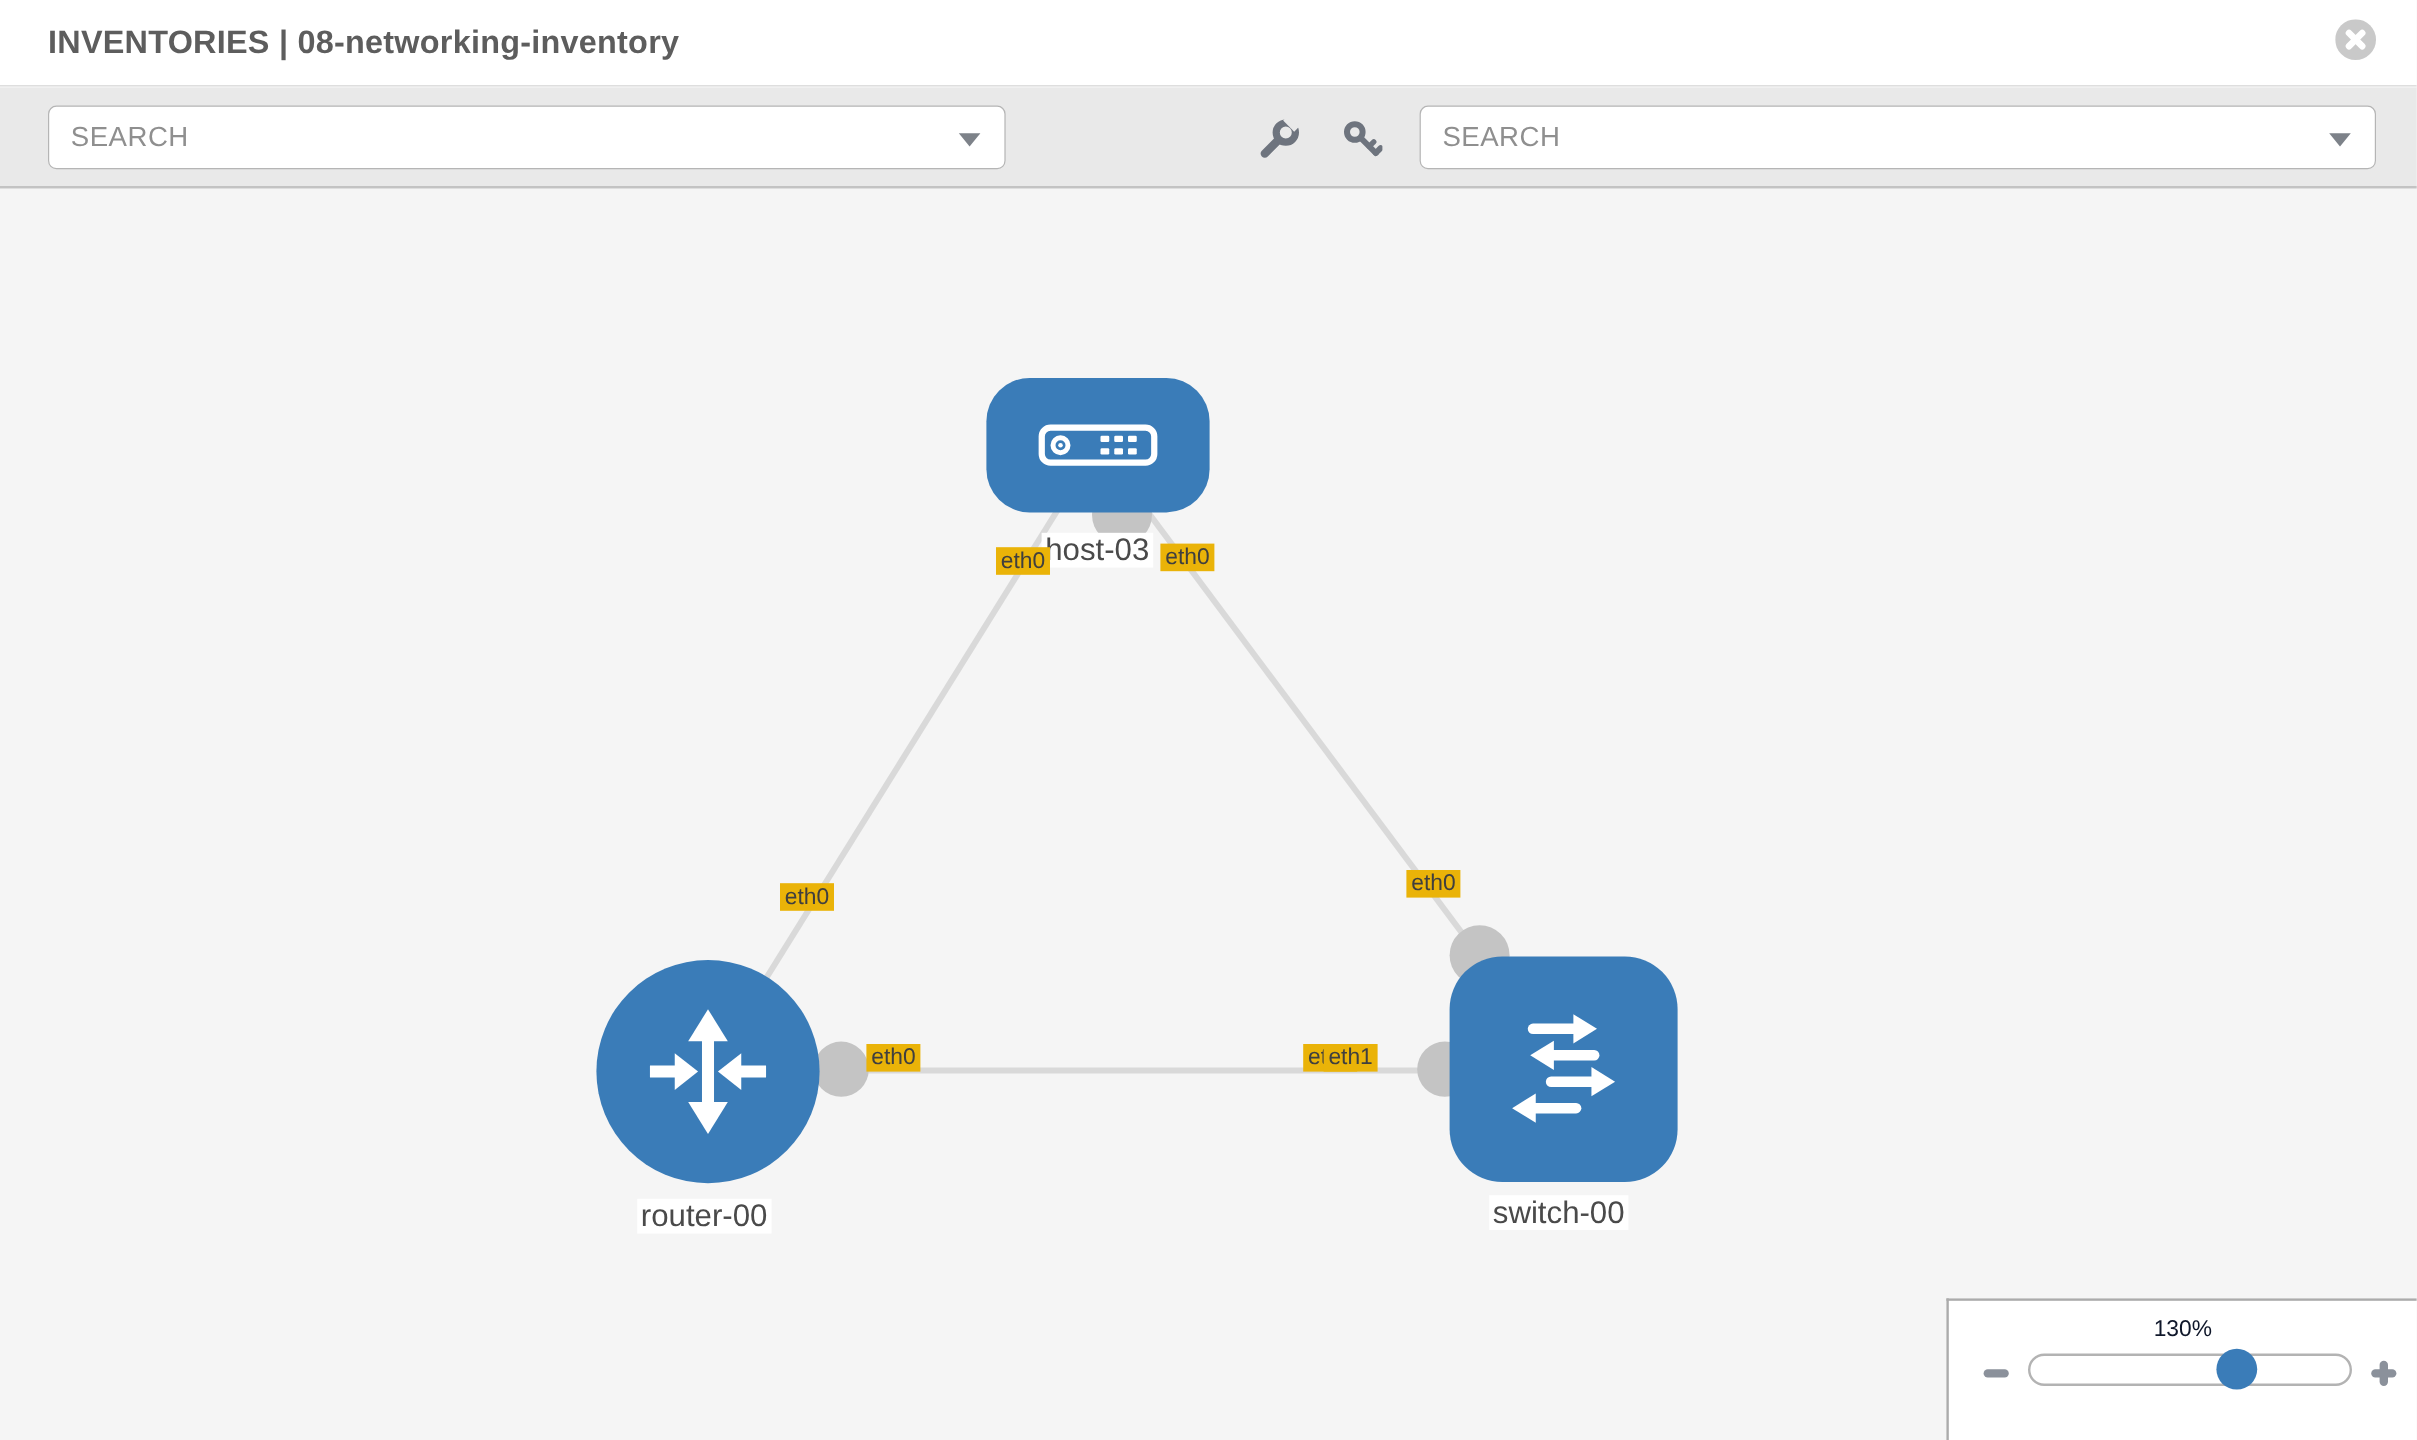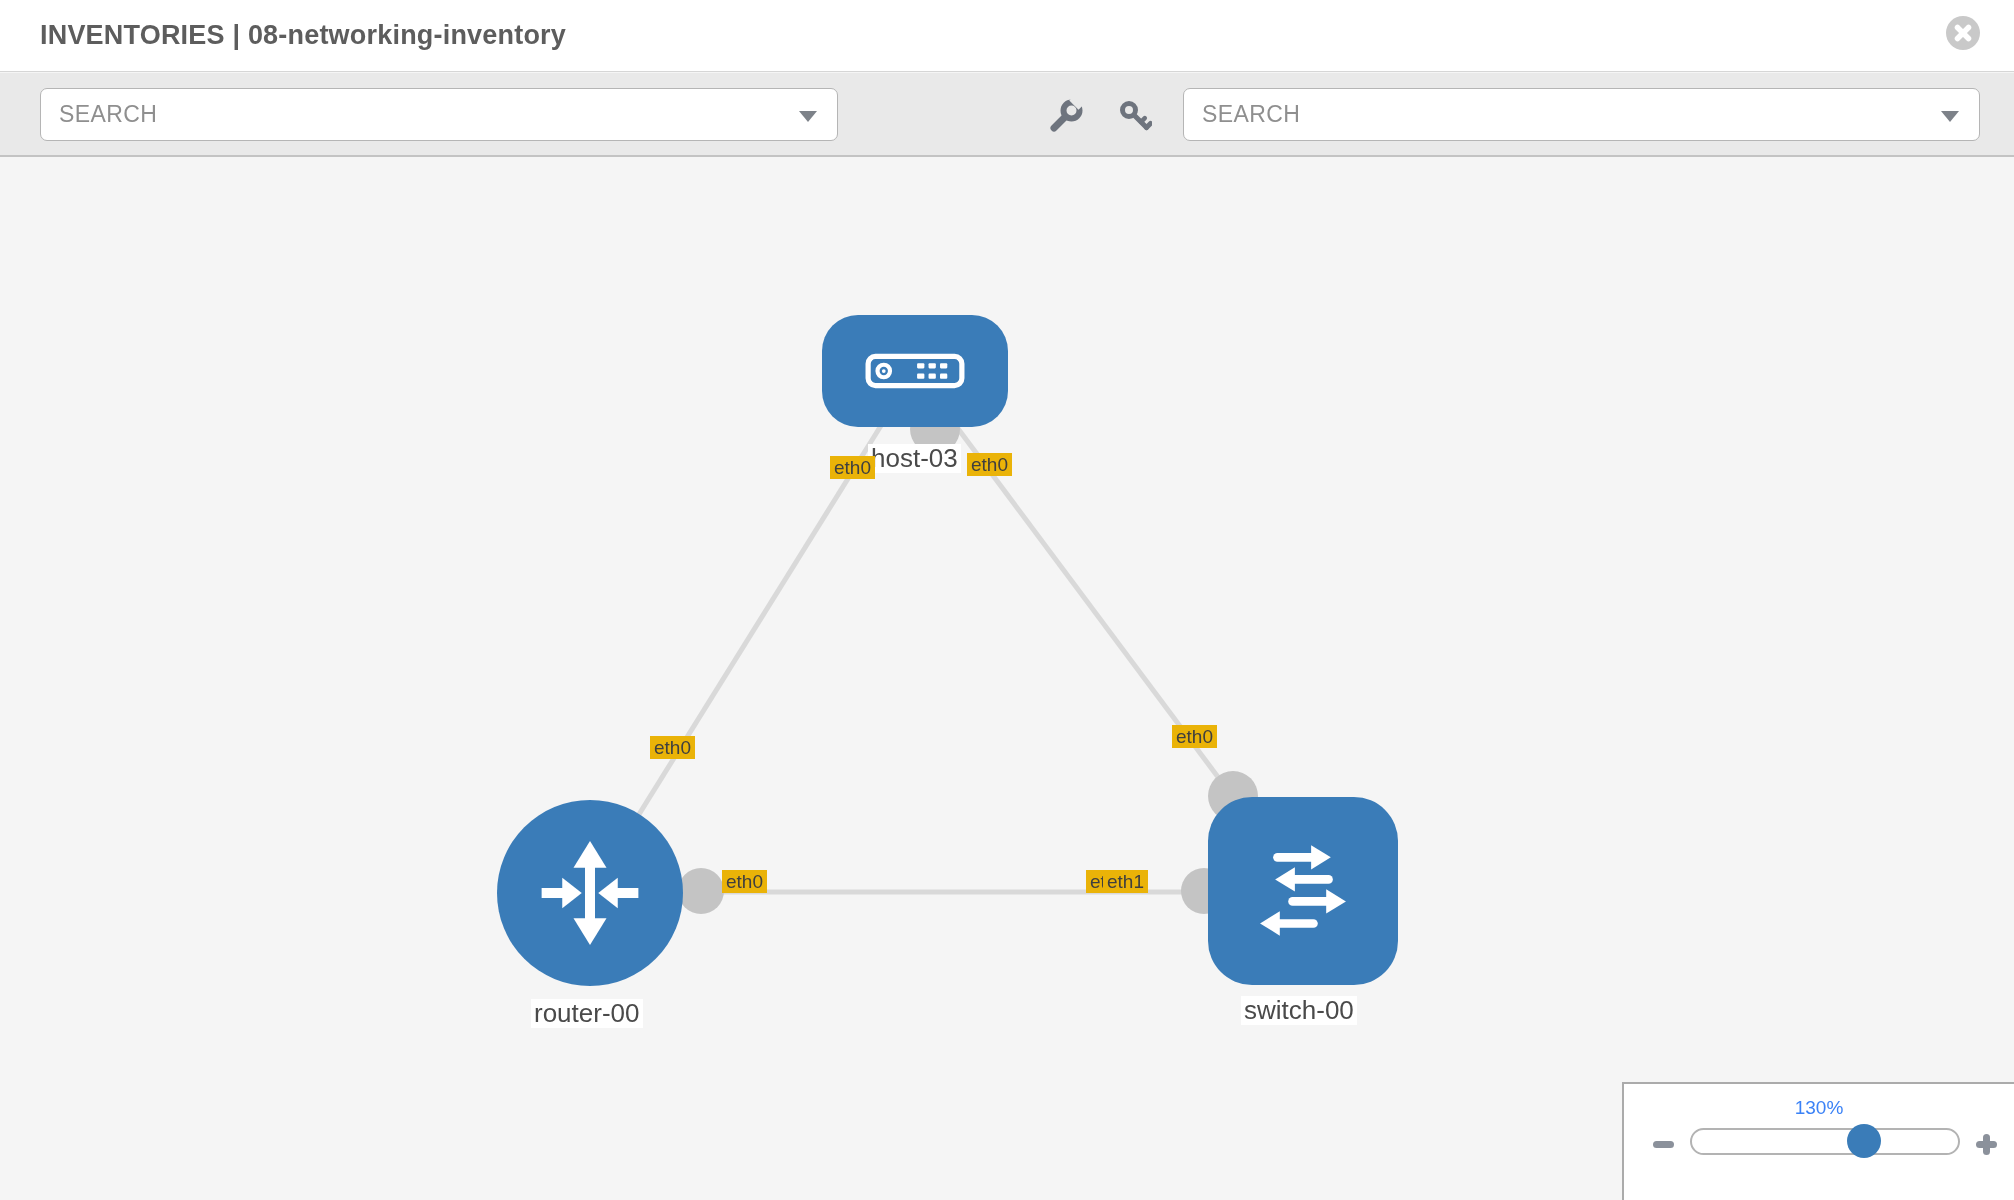--- a/index.html
+++ b/index.html
@@ -72,21 +72,21 @@
   .ilabel.over { z-index:4; }
 
   
   .zoom-panel {
     position:absolute; left:1622px; top:1082px; width:392px; height:118px;
     background:#ffffff; border-left:2px solid #ababab; border-top:2px solid #ababab;
     z-index:6;
   }
   .zoom-level {
     position:absolute; left:0; top:13px; width:100%; text-align:center;
-    font-size:19px; color:#3b82f6;
+    font-size:19px; color:#0f172a;
   }
   .zoom-minus {
     position:absolute; left:28px; top:53px; width:23px; height:16px;
     border:none; background:transparent; padding:0; cursor:pointer;
   }
   .zoom-minus .bar-h, .zoom-plus .bar-h {
     position:absolute; left:1px; top:4px; width:21px; height:7px;
     background:#8b919b; border-radius:3.5px;
   }
   .zoom-plus {

